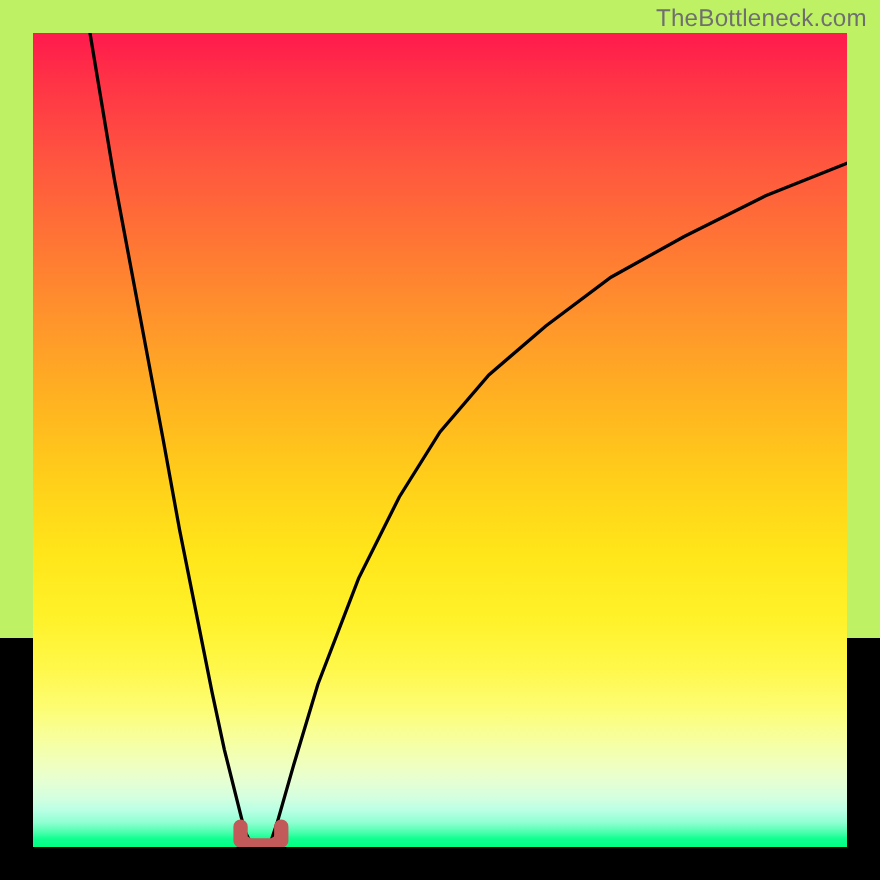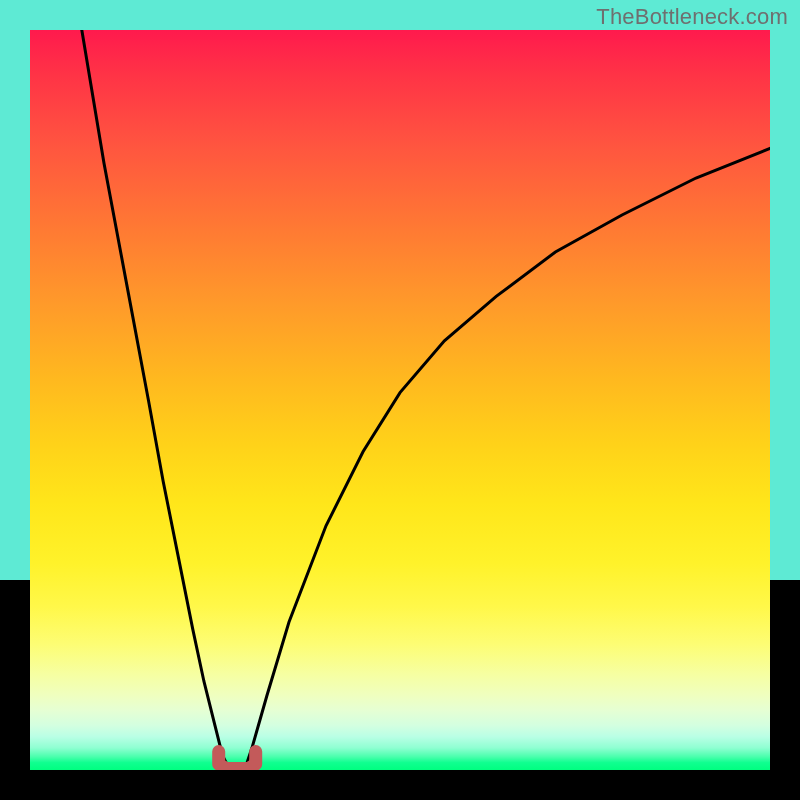--- a/index.html
+++ b/index.html
@@ -10,21 +10,21 @@
     background: #000;
     overflow: hidden;
     font-family: Arial, Helvetica, sans-serif;
   }
   .frame {
     position: absolute;
     left: 0;
     top: 0;
     width: 800px;
     height: 580px;
-    background: #5eead4;
+    background: #bef264;
   }
   .plot-area {
     position: absolute;
     left: 30px;
     top: 30px;
     width: 740px;
     height: 740px;
     background: linear-gradient(
       to bottom,
       #ff1a4d 0%,

